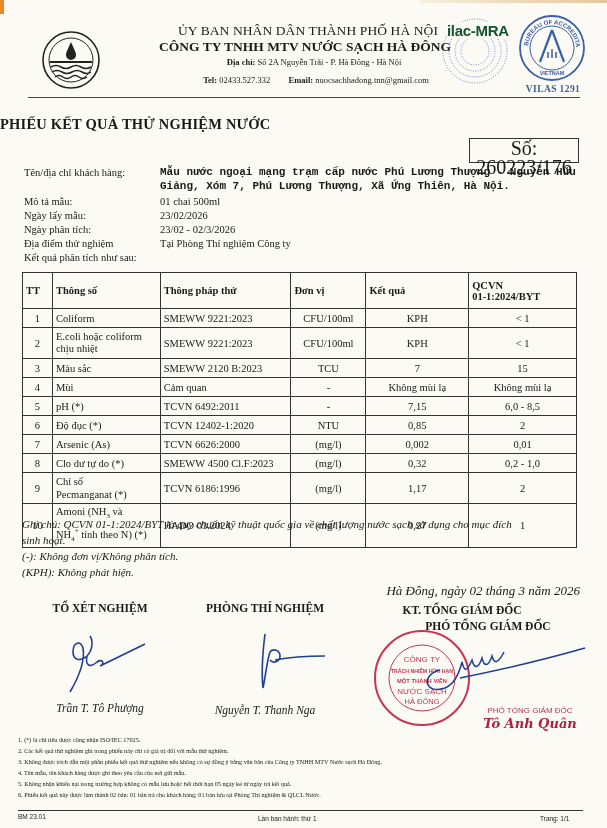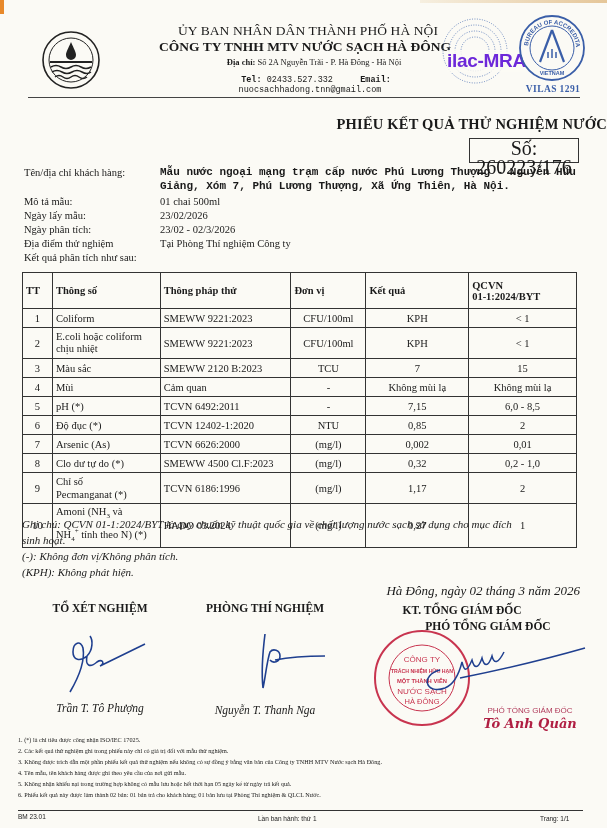--- a/index.html
+++ b/index.html
@@ -7,29 +7,29 @@
   body { position: relative; font-family: "Liberation Serif", serif; color: #1a1a1a; }
   .corner-tl { position: absolute; left: 0; top: 0; width: 4px; height: 14px; background: #e8892a; }
   .edge-top { position: absolute; left: 420px; top: 0; width: 187px; height: 3px; background: linear-gradient(90deg, #f6efe0, #e5c699); }
 
   
   .logo-left { position: absolute; left: 41px; top: 30px; width: 60px; height: 60px; }
   .hdr-line1 { position: absolute; left: 168px; top: 23px; width: 280px; text-align: center; font-size: 13.5px; letter-spacing: 0.1px; }
   .hdr-line2 { position: absolute; left: 140px; top: 39px; width: 330px; text-align: center; font-size: 13.5px; font-weight: bold; }
   .hdr-addr { position: absolute; left: 168px; top: 57px; width: 280px; text-align: center; font-size: 8.5px; }
   .hdr-addr b, .hdr-tel b { font-weight: bold; margin-left: 12px; }
-  .hdr-tel { position: absolute; left: 160px; top: 75px; width: 300px; text-align: center; font-size: 8.5px; font-family: Liberation Mono, monospace; }
+  .hdr-tel { position: absolute; left: 160px; top: 75px; width: 300px; text-align: center; font-size: 8.5px; }
   .ilac { position: absolute; left: 440px; top: 16px; width: 70px; height: 70px; }
-  .ilac-text { position: absolute; left: 447px; top: 50px; font-family: "Liberation Sans", sans-serif; font-weight: bold; font-size: 19px; color: #6d28d9; letter-spacing: -0.3px; background: rgba(251,250,245,0.85); }
+  .ilac-text { position: absolute; left: 447px; top: 22px; font-family: "Liberation Sans", sans-serif; font-weight: bold; font-size: 15px; color: #14532d; letter-spacing: -0.3px; background: rgba(251,250,245,0.85); }
   .boa { position: absolute; left: 518px; top: 14px; width: 68px; height: 68px; }
   .vilas { position: absolute; left: 518px; top: 84px; width: 70px; text-align: center; font-family: Liberation Serif, serif; font-weight: bold; font-size: 9.5px; color: #3a5ea8; letter-spacing: 0.4px; }
   .hdr-rule { position: absolute; left: 28px; top: 97px; width: 552px; height: 1px; background: #444; }
 
   
-  .doc-title { position: absolute; left: 0; top: 116px; width: 607px; text-align: right; font-size: 14.5px; font-weight: bold; letter-spacing: 0.2px; }
+  .doc-title { position: absolute; left: 0; top: 116px; width: 607px; text-align: left; font-size: 14.5px; font-weight: bold; letter-spacing: 0.2px; }
   .doc-no { position: absolute; left: 469px; top: 138px; width: 110px; height: 25px; border: 1px solid #333; font-size: 20px; line-height: 19px; text-align: center; }
 
   
   .info-label { position: absolute; left: 24px; font-size: 10.5px; }
   .info-value { position: absolute; left: 160px; font-size: 10.5px; }
   .info-value.bold { font-weight: bold; font-size: 11px; width: 420px; line-height: 14px; font-family: Liberation Mono, monospace; }
 
   
   table.results { position: absolute; left: 22px; top: 272px; width: 555px; border-collapse: collapse; font-size: 10.5px; }
   table.results th, table.results td { border: 1px solid #333; padding: 0 3px; vertical-align: middle; }

